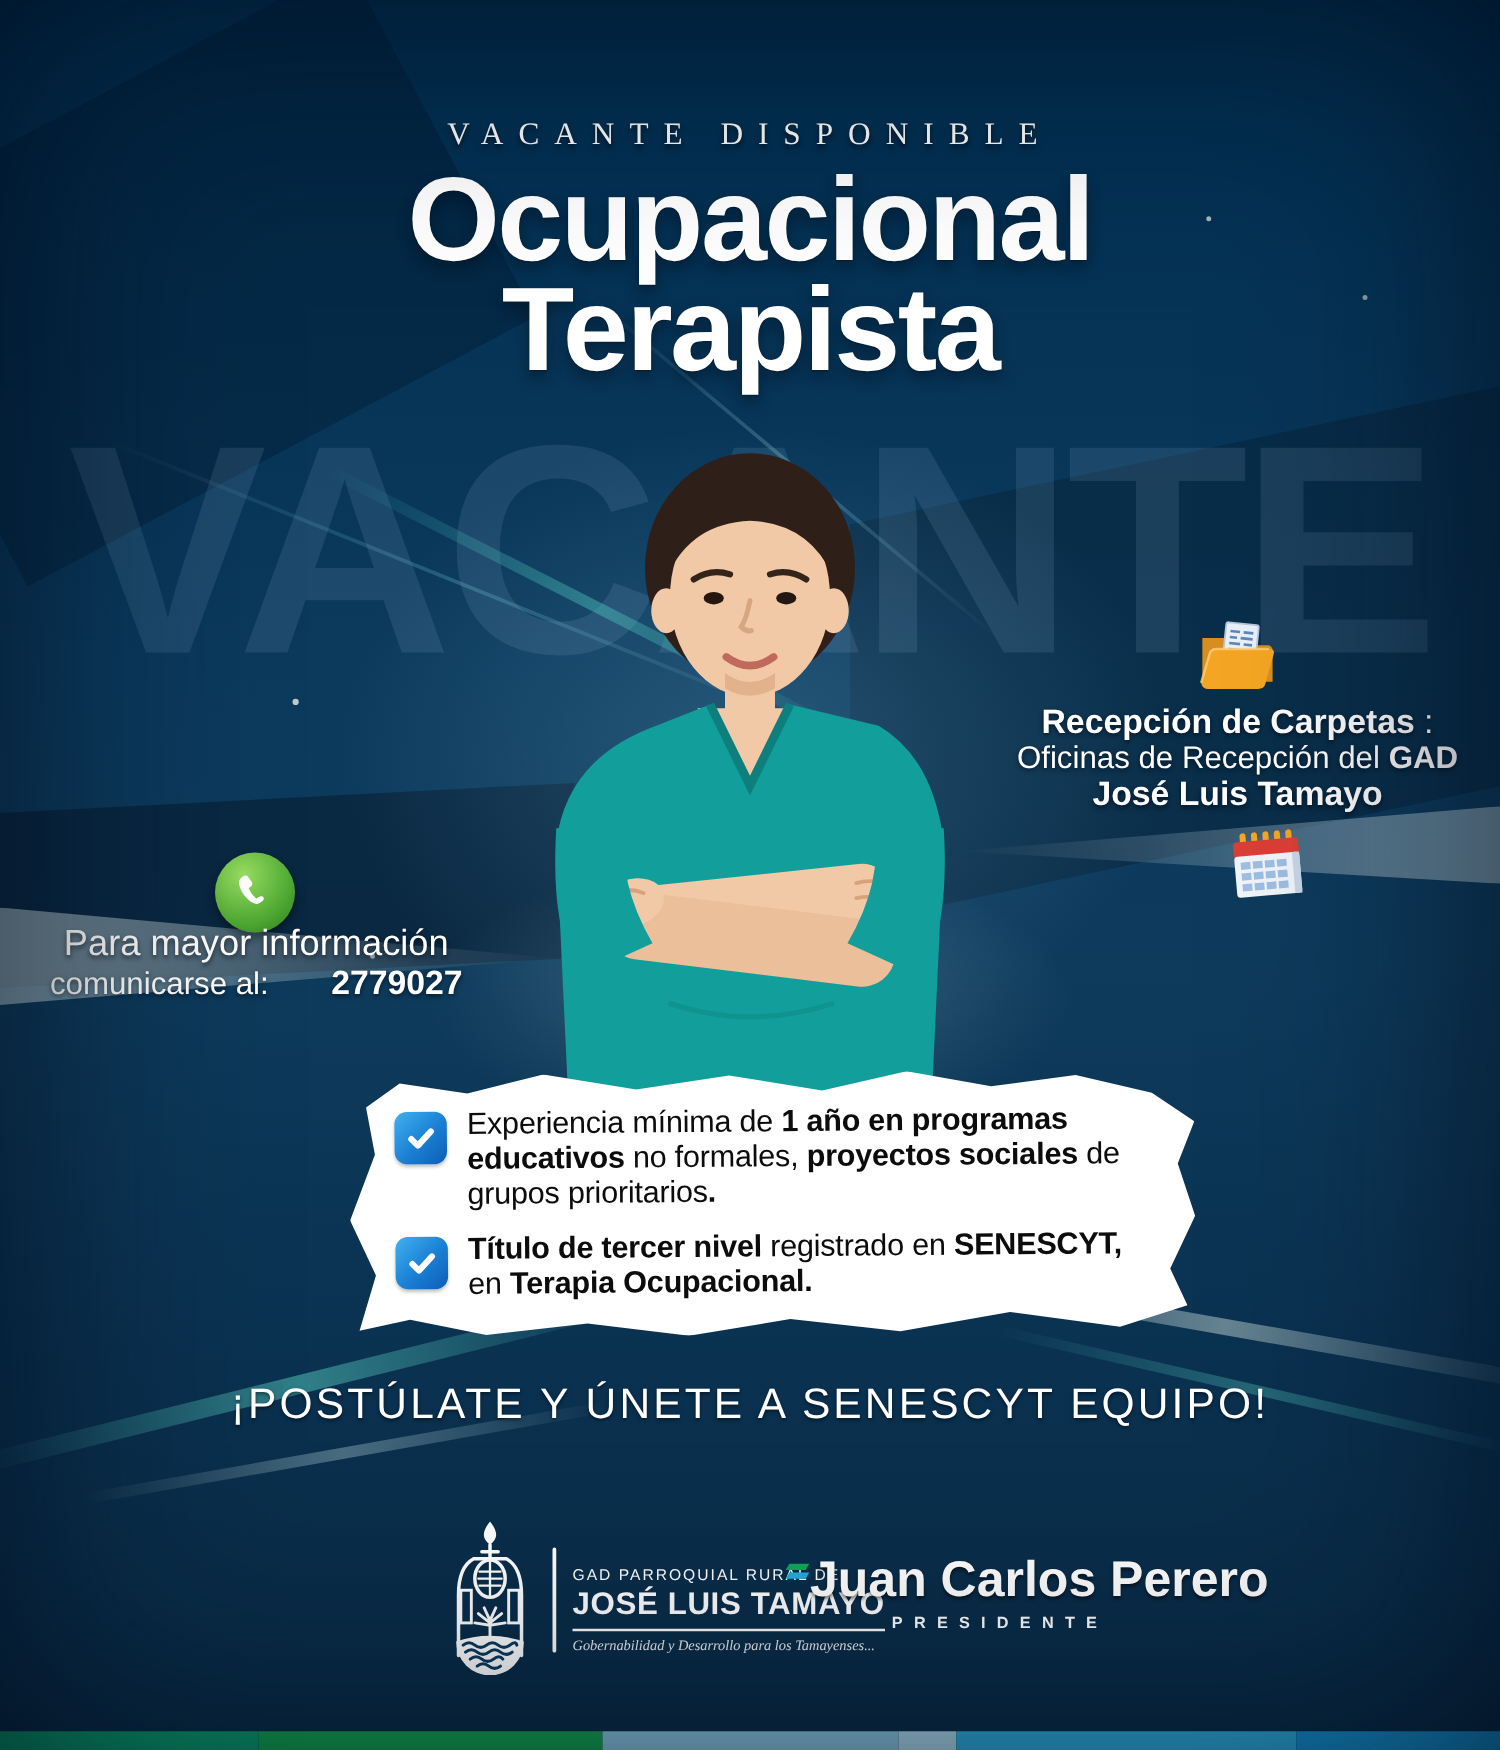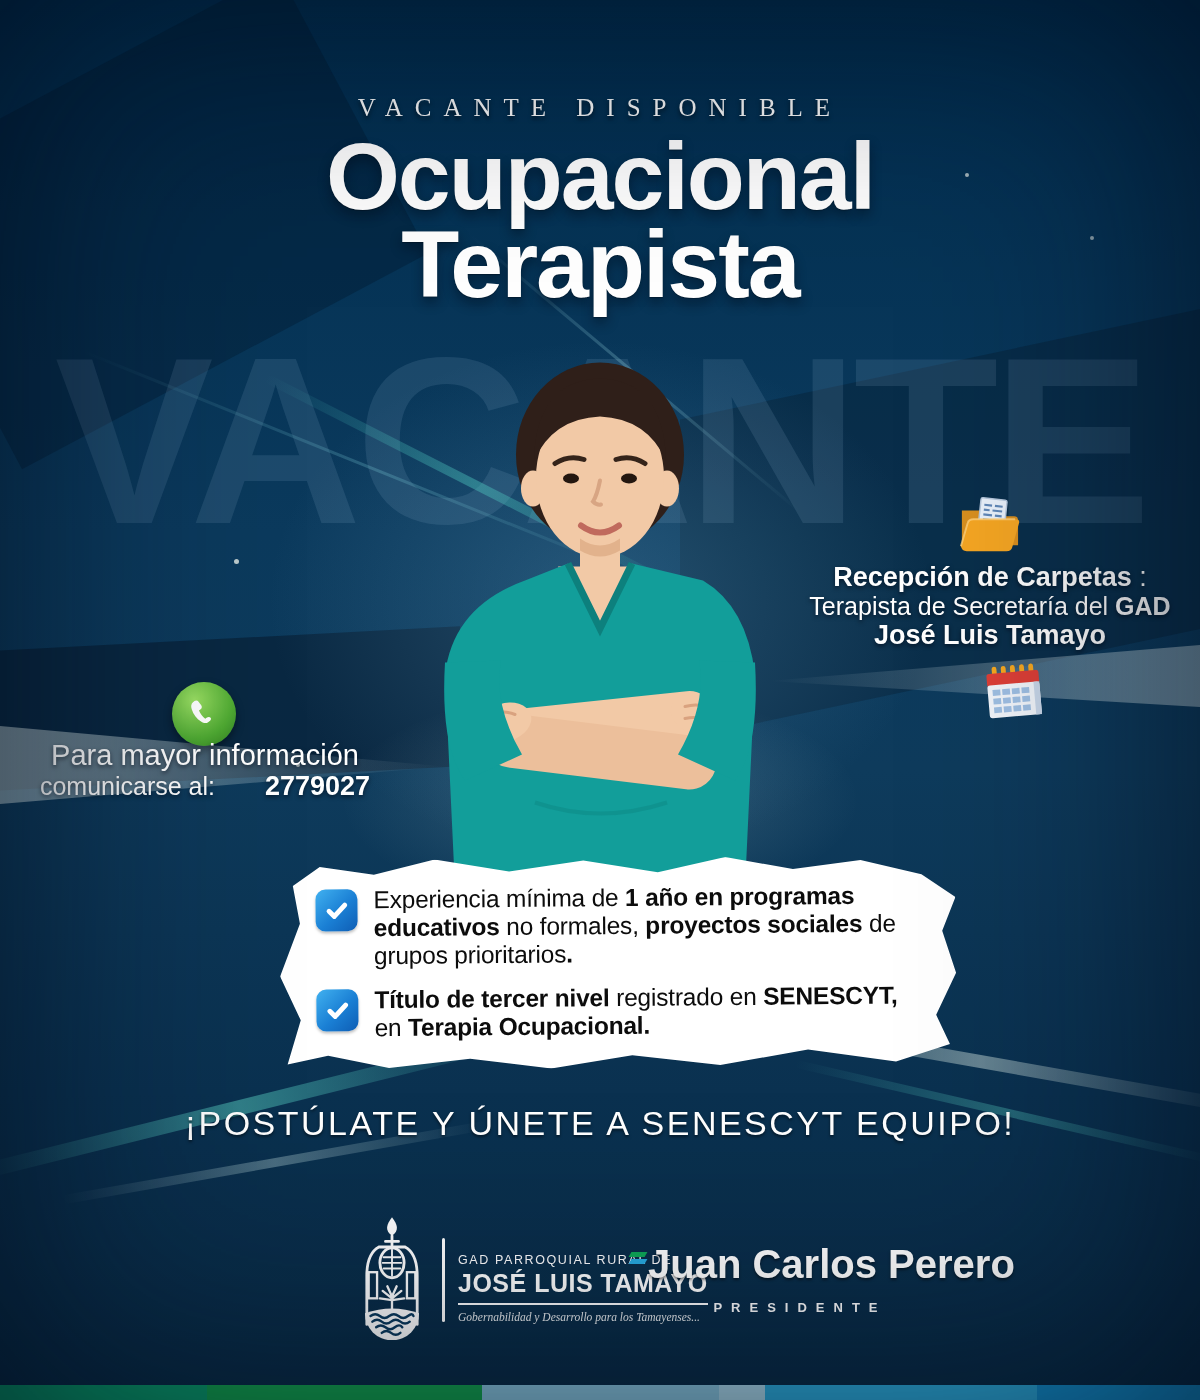--- a/index.html
+++ b/index.html
@@ -92,21 +92,21 @@
     border-bottom:2.5px solid #fff;padding:2px 0 5px;}
   .org-tag{font-size:11.5px;font-style:italic;font-family:"Liberation Serif",serif;
     margin-top:6px;text-align:center;white-space:nowrap;opacity:.92;}
   .signature{left:630px;top:1242px;width:340px;text-align:center;color:#fff;}
   .sig-name{font-size:40px;font-weight:700;white-space:nowrap;
     text-shadow:0 2px 3px rgba(0,0,0,.5);position:relative;}
   .sig-mark{display:inline-block;vertical-align:super;margin-right:2px;}
   .sig-mark i{display:block;width:16px;height:5px;transform:skewX(-30deg);}
   .sig-mark .g{background:#0fa958;}
   .sig-mark .c{background:#27ace1;margin-top:2px;}
-  .sig-title{font-size:13px;font-weight:700;letter-spacing:9px;margin-top:13px;}
+  .sig-title{font-size:13px;font-weight:700;letter-spacing:9px;margin-top:3px;}
 
   .bottombar{left:0;top:1385px;width:1200px;height:15px;display:flex;}
   .bottombar div{height:100%;}
 </style>
 </head>
 <body>
 
 <div class="poster">
 
   <div class="layer panel3"></div>
@@ -170,21 +170,21 @@
     <path d="M4 14 h18 l6 6 h30 a4 4 0 0 1 4 4 v26 h-58 z" fill="#d88f1f"></path>
     <g transform="rotate(6 35 20)">
       <rect x="22" y="2" width="27" height="36" rx="2" fill="#e9f1fb" stroke="#b6c8dd" stroke-width="1.5"></rect>
       <path d="M26 9 h8 m3 0 h8 M26 14 h6 m3 0 h10 M26 19 h9 m3 0 h7 M26 24 h12" stroke="#5f87b8" stroke-width="2.2"></path>
     </g>
     <path d="M3 51 L10 27 Q11 23 16 23 H59 Q64 23 63 27 L56 52 Q55 56 50 56 H9 Q4 56 3 51 Z" style="fill:var(--folder)"></path>
     <path d="M3 51 L10 27 Q11 23 16 23 H59" fill="none" stroke="#ffd07a" stroke-width="2" opacity=".8"></path>
   </svg>
   <div class="info reception">
     <div class="l1"><span>Recepción de Carpetas</span><span class="thin"> :</span></div>
-    <div class="l2"><span>Terapista de Secretaría del </span><b>GAD</b></div>
+    <div class="l2"><span>Oficinas de Recepción del </span><b>GAD</b></div>
     <div class="l3">José Luis Tamayo</div>
   </div>
 
   <svg class="icon-abs" style="left:986px;top:664px;width:58px;height:58px;transform:rotate(-5deg);" viewBox="0 0 60 58">
     <g>
       <rect x="8" y="0" width="5" height="11" rx="2.5" fill="#f6a820"></rect>
       <rect x="17.5" y="0" width="5" height="11" rx="2.5" fill="#f6a820"></rect>
       <rect x="27" y="0" width="5" height="11" rx="2.5" fill="#f6a820"></rect>
       <rect x="36.5" y="0" width="5" height="11" rx="2.5" fill="#f6a820"></rect>
       <rect x="46" y="0" width="5" height="11" rx="2.5" fill="#f6a820"></rect>

